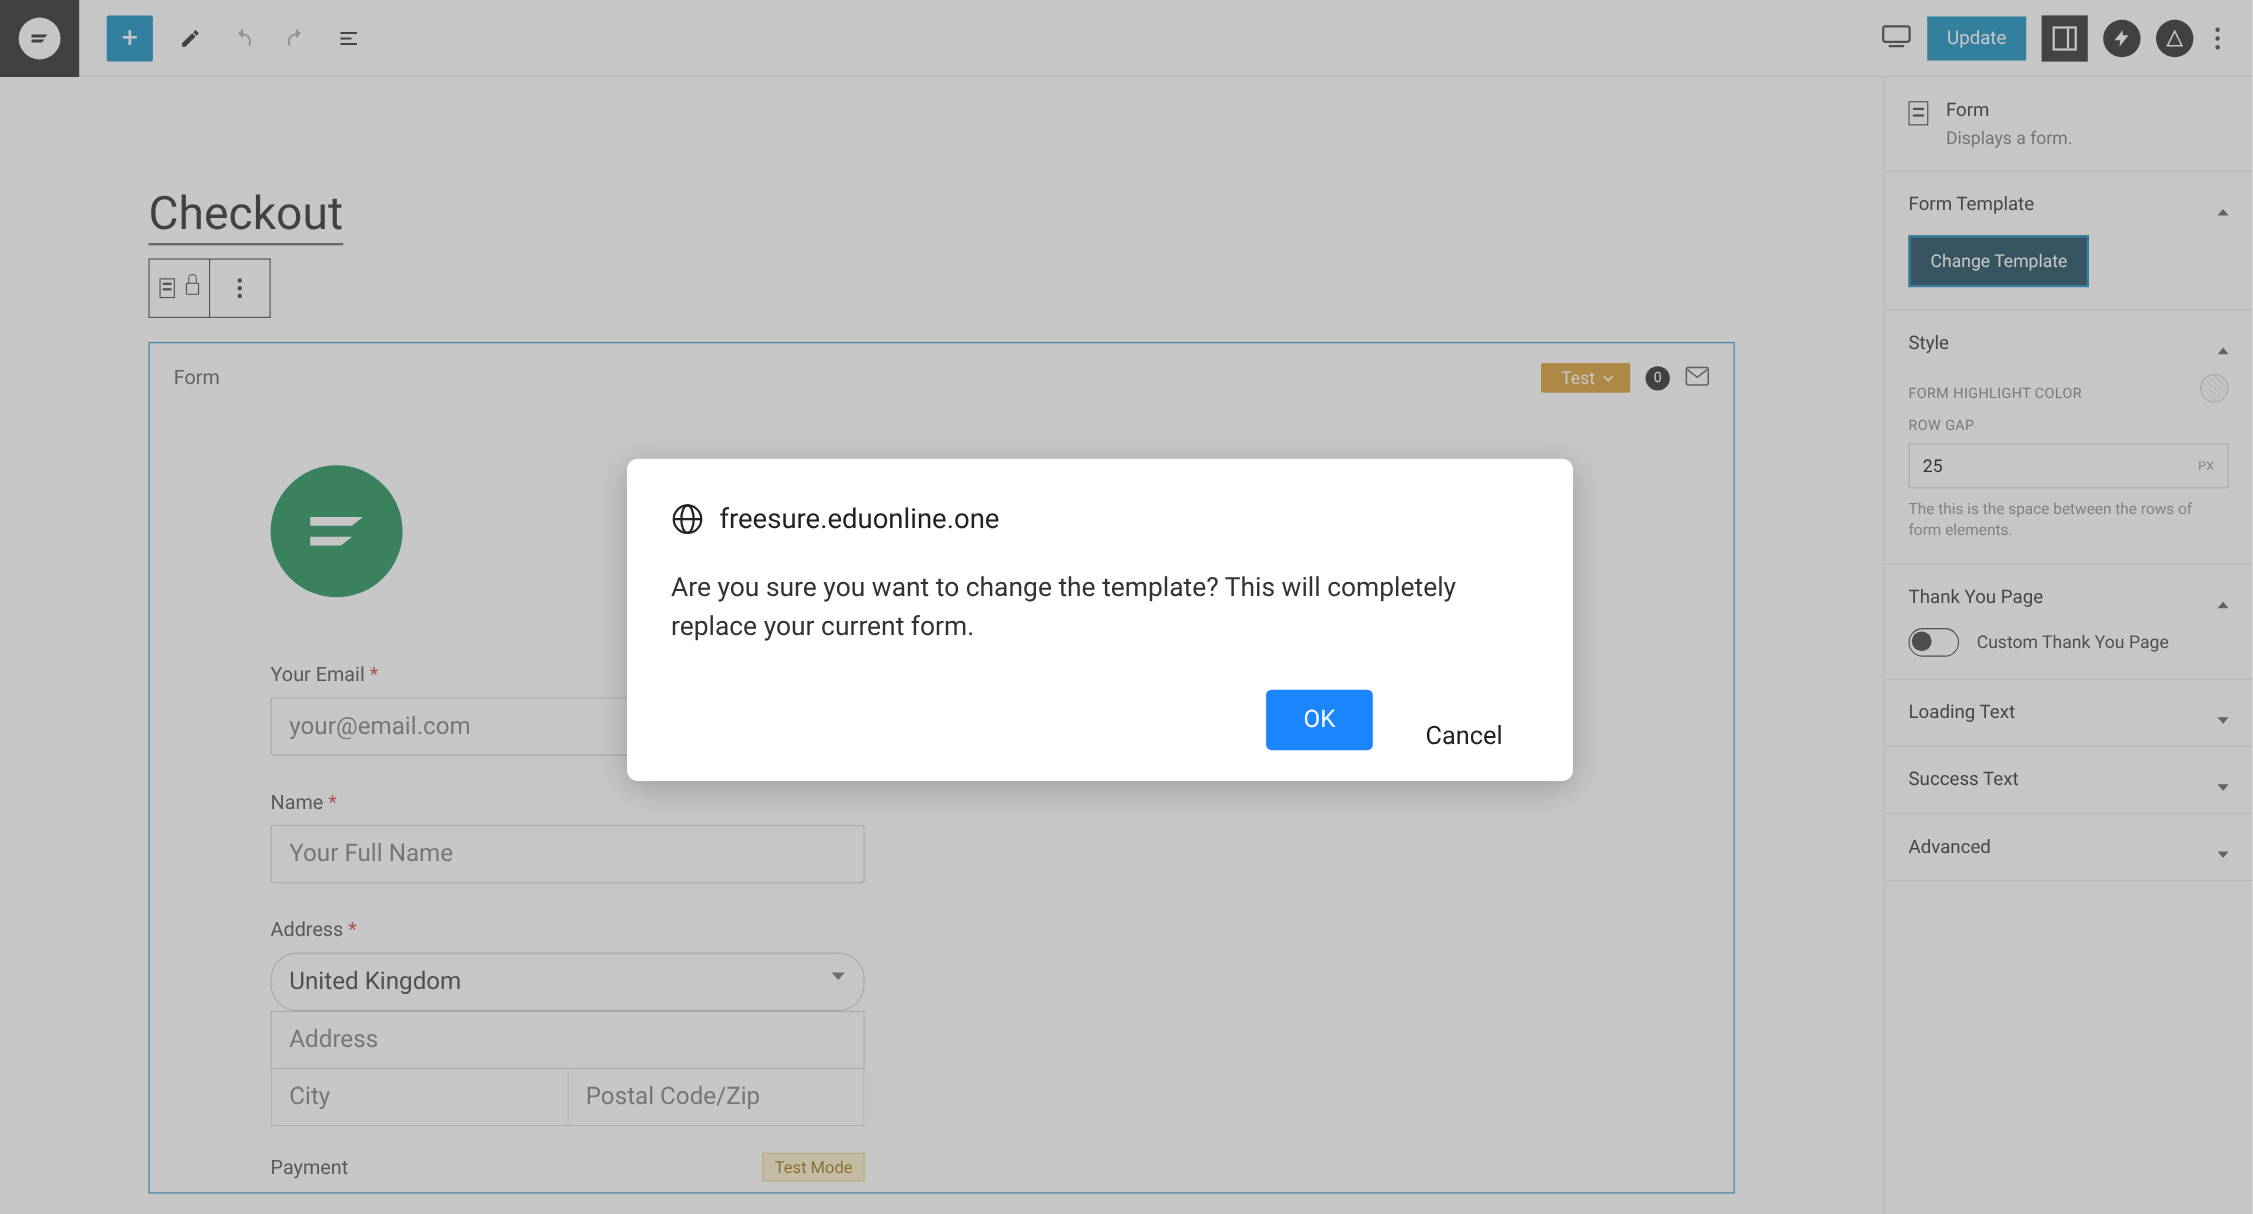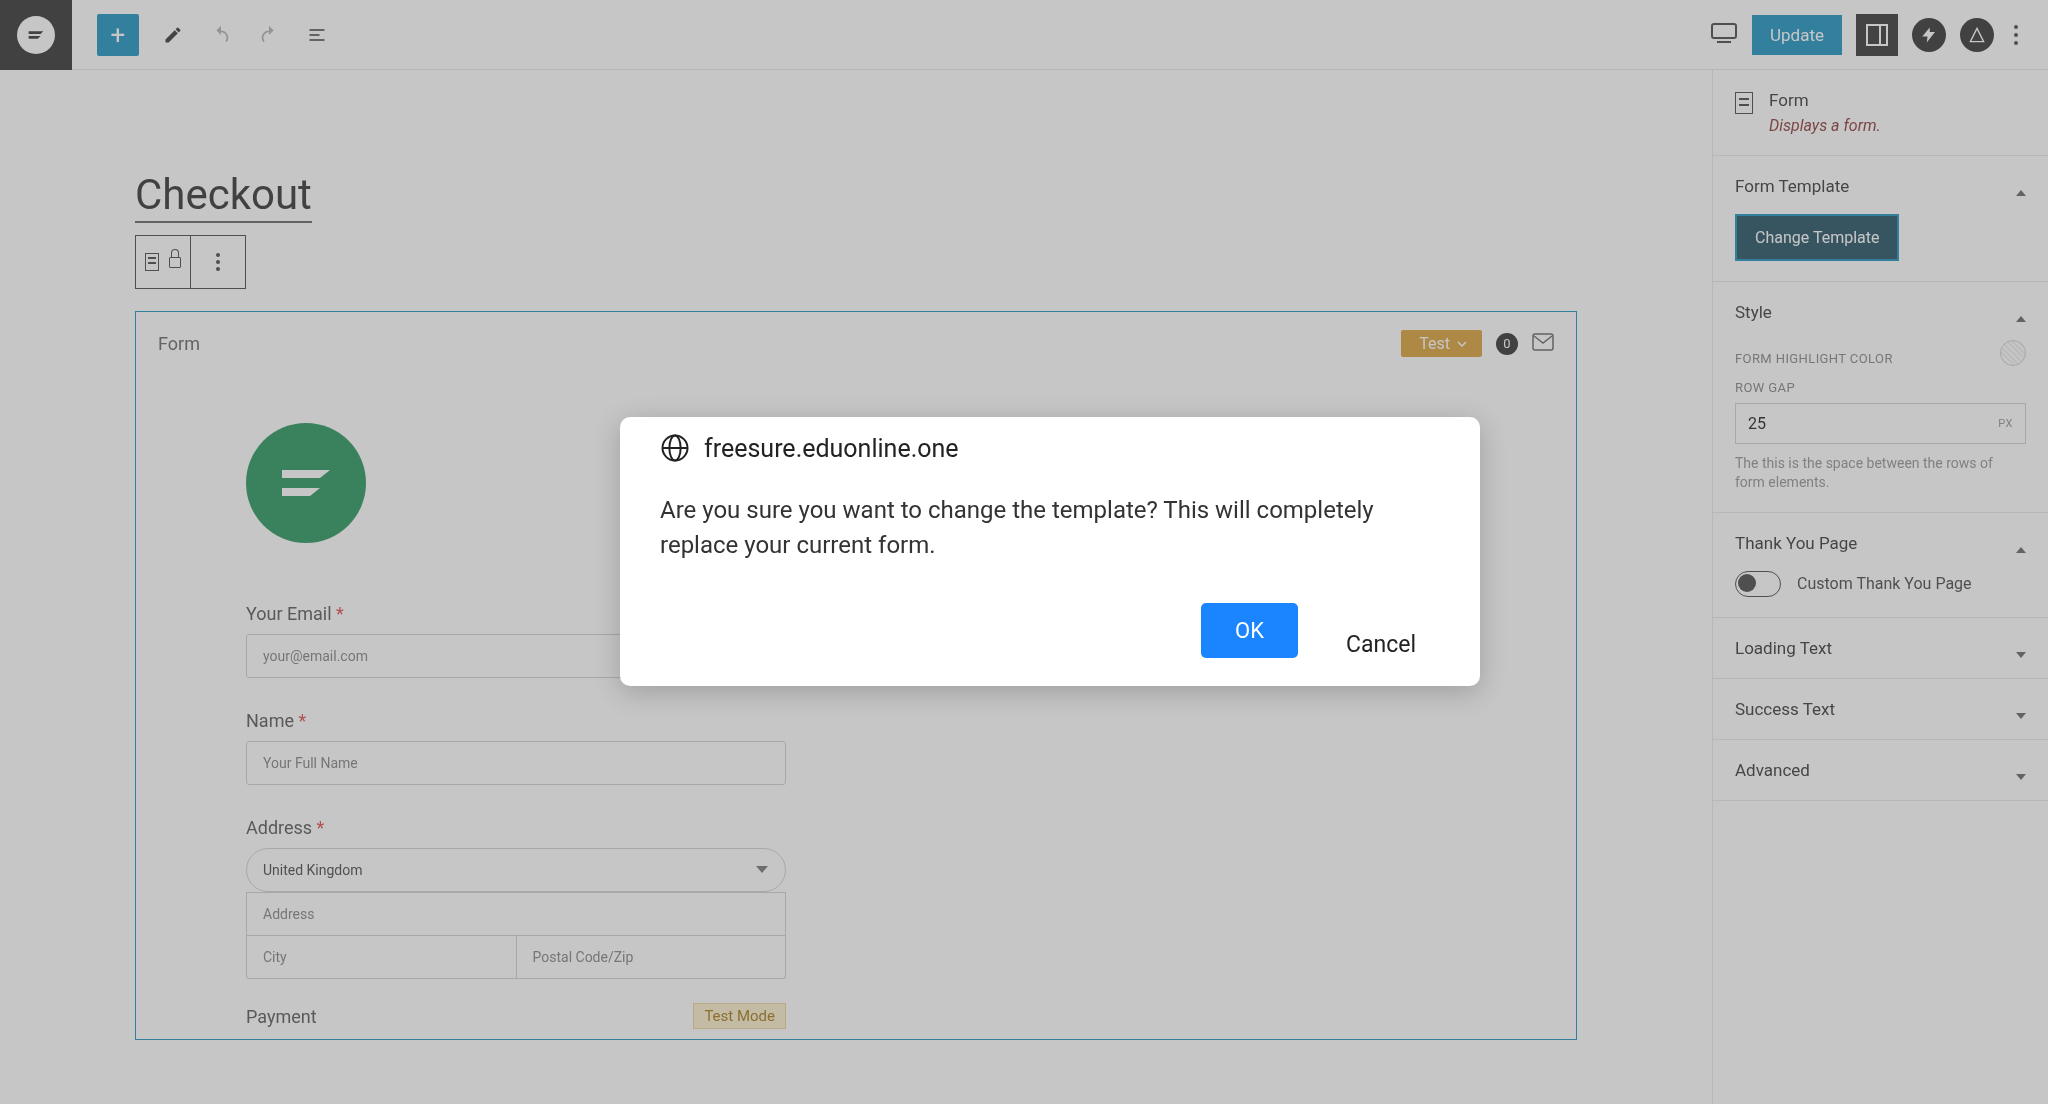--- a/index.html
+++ b/index.html
@@ -46,21 +46,21 @@
   .test-pill svg { width: 12px; height: 12px; }
   .count-pill { background: #1a1a1a; color: #fff; width: 22px; height: 22px; border-radius: 50%; font-size: 13px; display: flex; align-items: center; justify-content: center; }
 
   .form-body { padding: 48px 110px 10px; }
   .form-left {  max-width: 540px; }
   .form-logo { width: 120px; height: 120px; border-radius: 50%; background: #0f8a4a; display: flex; align-items: center; justify-content: center; margin-bottom: 60px; }
   .form-logo svg { width: 60px; height: 42px; }
 
   .field-label { font-size: 18px; color: #444; margin-bottom: 10px; }
   .req { color: #d33; }
-  .field-input { width: 100%; padding: 13px 16px; border: 1px solid #ccc; border-radius: 3px; font-size: 14px; color: #888; margin-bottom: 32px; background: #fff; }
+  .field-input { width: 100%; padding: 13px 16px; border: 1px solid #ccc; border-radius: 3px; font-size: 22px; color: #888; margin-bottom: 32px; background: #fff; }
   .select-wrap { position: relative; }
   .select-caret { position: absolute; right: 18px; top: 18px; border-left: 6px solid transparent; border-right: 6px solid transparent; border-top: 7px solid #666; }
   .addr-stack .field-input { margin-bottom: 0; border-radius: 0; }
   .addr-stack .field-input:first-child { border-radius: 3px 3px 0 0; }
   .addr-stack .field-input + .field-input { border-top: none; }
 
   .pay-row { display: flex; justify-content: space-between; align-items: center; margin-top: 24px; }
   .testmode-badge { background: #faedc5; color: #9a6a00; border: 1px solid #e4cf8a; padding: 3px 10px; font-size: 15px; }
 
   
@@ -68,42 +68,42 @@
   .sb-tabs { display: flex; align-items: center; border-bottom: 1px solid #e5e5e5; }
   .sb-tab { padding: 22px 22px 18px; font-size: 17px; color: #333; cursor: pointer; white-space: nowrap; }
   .sb-tab.active { border-bottom: 4px solid #0185ba; font-weight: 500; }
   .sb-close { margin-left: auto; padding: 0 22px; font-size: 22px; color: #444; cursor: pointer; }
   .sb-section { padding: 20px 22px; border-bottom: 1px solid #e5e5e5; }
   .sb-block-info { display: flex; gap: 16px; align-items: flex-start; }
   .sb-doc-icon { width: 18px; height: 22px; border: 1.5px solid #333; position: relative; flex-shrink: 0; margin-top: 2px; }
   .sb-doc-icon:before,.sb-doc-icon:after { content: ""; position: absolute; left: 3px; right: 3px; height: 1.5px; background: #333; }
   .sb-doc-icon:before { top: 5px; } .sb-doc-icon:after { top: 11px; }
   .sb-block-title { font-size: 17px; color: #222; margin-bottom: 6px; }
-  .sb-block-desc { font-size: 16px; color: #7f1d1d; font-style: italic; }
+  .sb-block-desc { font-size: 16px; color: #737373; }
   .sb-panel-head { display: flex; justify-content: space-between; align-items: flex-end; cursor: pointer; }
   .sb-panel-title { font-size: 17px; color: #222; }
   .sb-chev { border-left: 5px solid transparent; border-right: 5px solid transparent; }
   .sb-chev.up { border-bottom: 6px solid #555; }
   .sb-chev.down { border-top: 6px solid #555; }
   .change-template-btn { margin-top: 0; display: inline-block; background: #0a3d52; color: #fff; border: 2px solid #0185ba; padding: 12px 18px; font-size: 16px; cursor: pointer; }
   .sb-sub { font-size: 13px; letter-spacing: 0.4px; color: #777; margin-top: 18px; display: flex; justify-content: space-between; align-items: flex-end; }
   .sb-swatch { width: 26px; height: 26px; border-radius: 50%; border: 1px solid #ccc; background: repeating-linear-gradient(45deg,#eee,#eee 2px,#fff 2px,#fff 4px); }
   .sb-row-gap { margin-top: 14px; }
   .rg-input { width: 100%; border: 1px solid #ccc; padding: 10px 12px; font-size: 16px; display: flex; justify-content: space-between; align-items: center; margin-top: 8px; }
   .rg-unit { font-size: 11px; color: #888; letter-spacing: .5px; }
   .sb-help { font-size: 14px; color: #888; margin-top: 10px; line-height: 1.35; }
   .toggle-row { display: flex; align-items: center; gap: 16px; margin-top: 0; }
   .toggle { width: 46px; height: 26px; border: 1.5px solid #333; border-radius: 13px; position: relative; }
   .toggle:after { content: ""; position: absolute; left: 2px; top: 2px; width: 18px; height: 18px; border-radius: 50%; background: #333; }
   .toggle-label { font-size: 16px; color: #333; }
   .sb-template-panel-body { padding-top: 18px; }
 
   
   .dimmer { position: absolute; inset: 0; background: rgba(120,120,120,0.42); }
-  .dialog { position: absolute; left: 620px; top: 417px; width: 860px; background: #fff; border-radius: 10px; padding: 16px 40px 28px; box-shadow: 0 6px 28px rgba(0,0,0,.2); }
+  .dialog { position: absolute; left: 570px; top: 417px; width: 860px; background: #fff; border-radius: 10px; padding: 40px 40px 28px; box-shadow: 0 6px 28px rgba(0,0,0,.2); }
   .dlg-head { display: flex; align-items: center; gap: 14px; margin-bottom: 30px; }
   .dlg-globe { width: 30px; height: 30px; }
   .dlg-domain { font-size: 25px; color: #222; }
   .dlg-msg { font-size: 24px; color: #333; line-height: 1.45; margin-bottom: 40px; }
   .dlg-actions { display: flex; justify-content: flex-end; gap: 48px; align-items: flex-end; padding-right: 24px; }
   .dlg-ok { background: #1a85ff; color: #fff; border: none; padding: 15px 34px; font-size: 22px; border-radius: 5px; cursor: pointer; }
   .dlg-cancel { background: none; border: none; font-size: 23px; color: #222; cursor: pointer; }
 </style>
 </head>
 <body>

